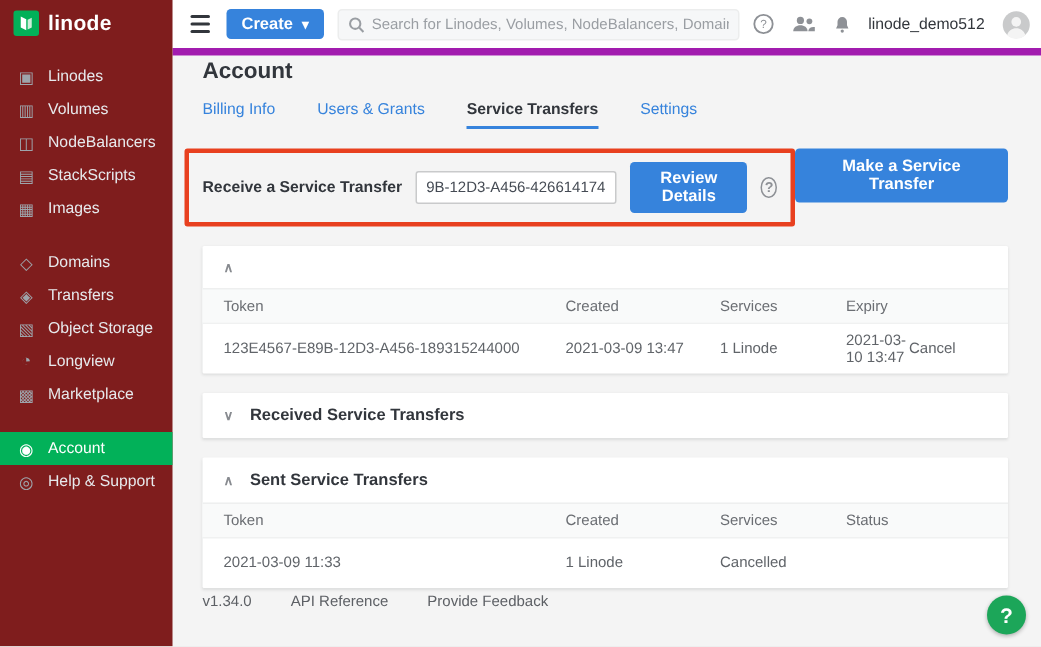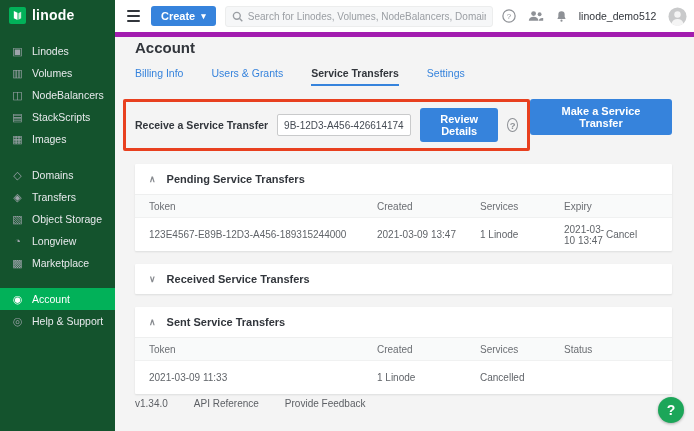--- a/index.html
+++ b/index.html
@@ -6,21 +6,21 @@
   html,body { background:#e9e9e9; }
   .app {
     position:relative; width:694px; height:431px; overflow:hidden;
     font-family:"Liberation Sans", sans-serif; background:#f4f4f4;
     color:#32363c;
   }
 
   
   .sidebar {
     position:absolute; left:0; top:0; width:115px; height:431px;
-    background:#14532d; z-index:5;
+    background:#7f1d1d; z-index:5;
   }
   .logo {
     height:30px; display:flex; align-items:center; gap:6px;
     padding-left:9px; cursor:pointer;
   }
   .logo-mark {
     width:17px; height:17px; background:#02b159; border-radius:2px;
     display:flex; align-items:center; justify-content:center;
   }
   .logo-mark svg { display:block; }
@@ -264,21 +264,20 @@
         <input class="receive-input" type="text" value="9B-12D3-A456-426614174000" style="">
         <button class="btn review-btn">Review Details</button>
         <span class="q-circle">?</span>
       </div>
       <button class="btn make-btn">Make a Service Transfer</button>
     </div>
 
     <section class="panel">
       <div class="panel-header">
         <span class="chev">∧</span>
-        <span class="panel-title">Pending Service Transfers</span>
       </div>
       <div class="thead grid-pending">
         <span>Token</span>
         <span>Created</span>
         <span>Services</span>
         <span>Expiry</span>
         <span></span>
       </div>
       <div class="trow grid-pending">
         <span class="token-link">123E4567-E89B-12D3-A456-189315244000</span>

